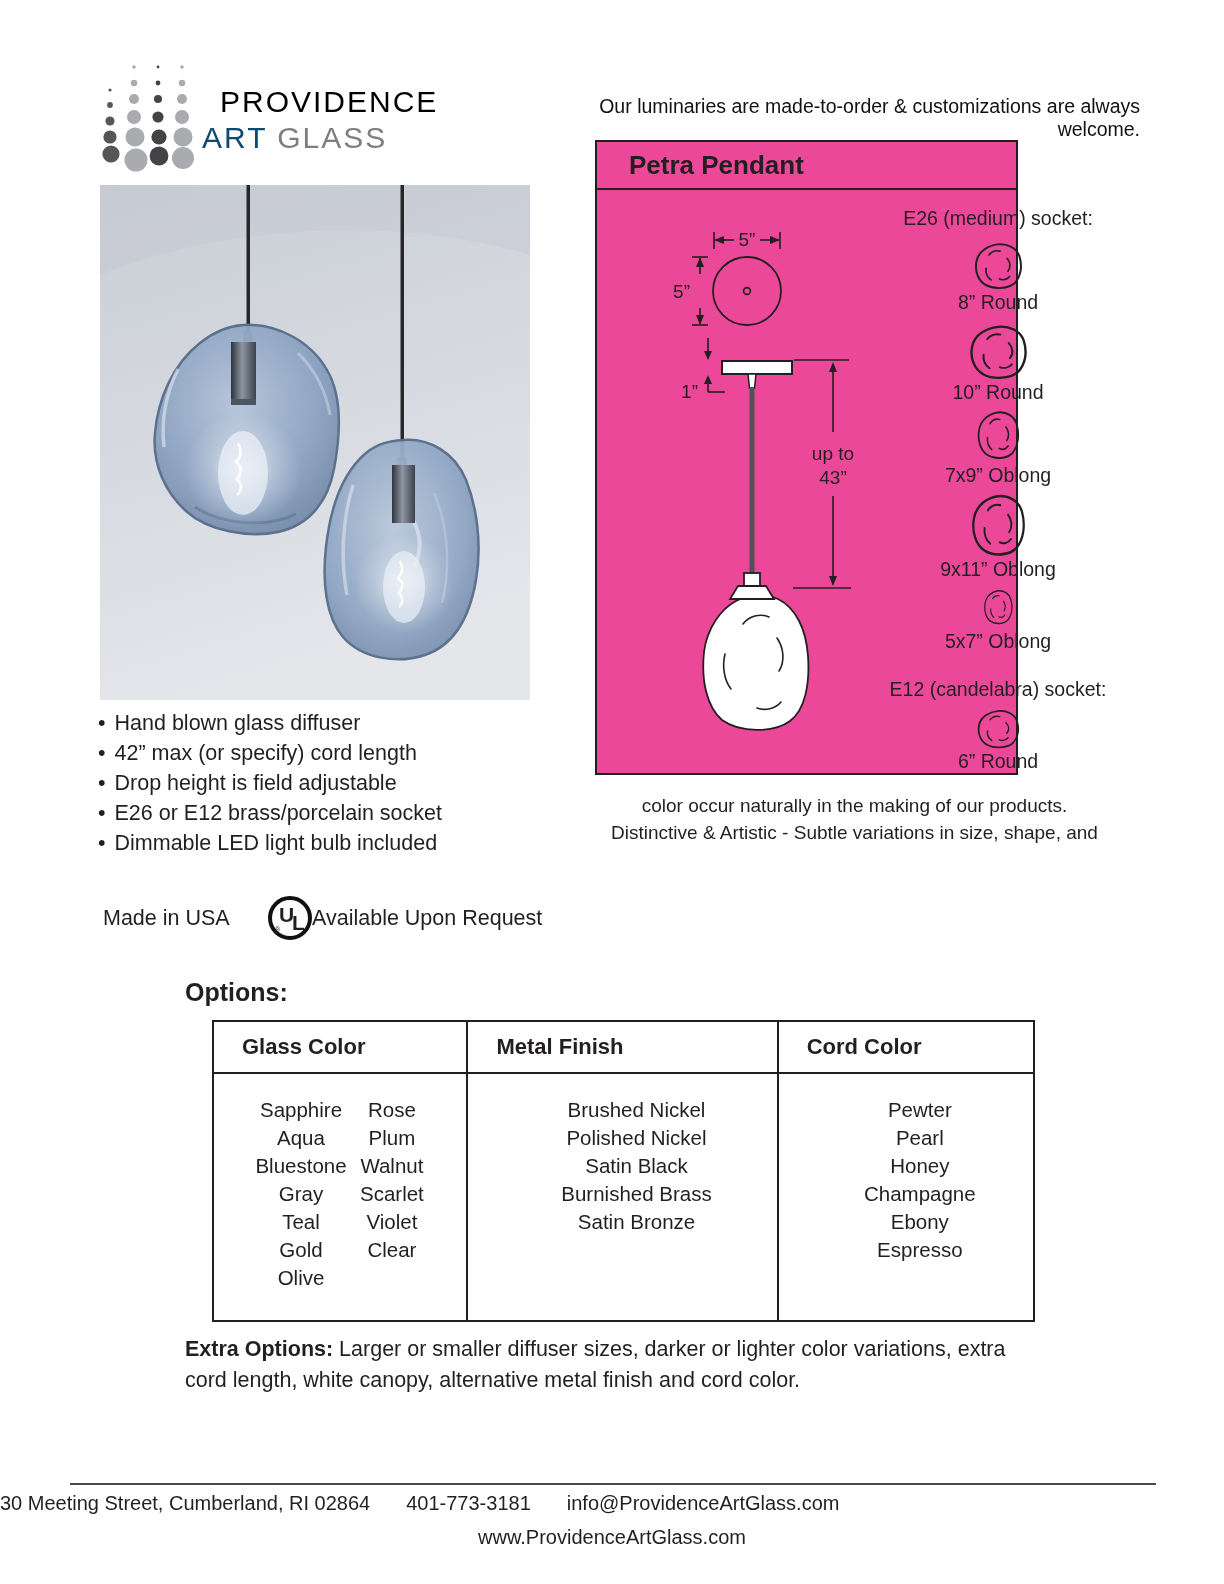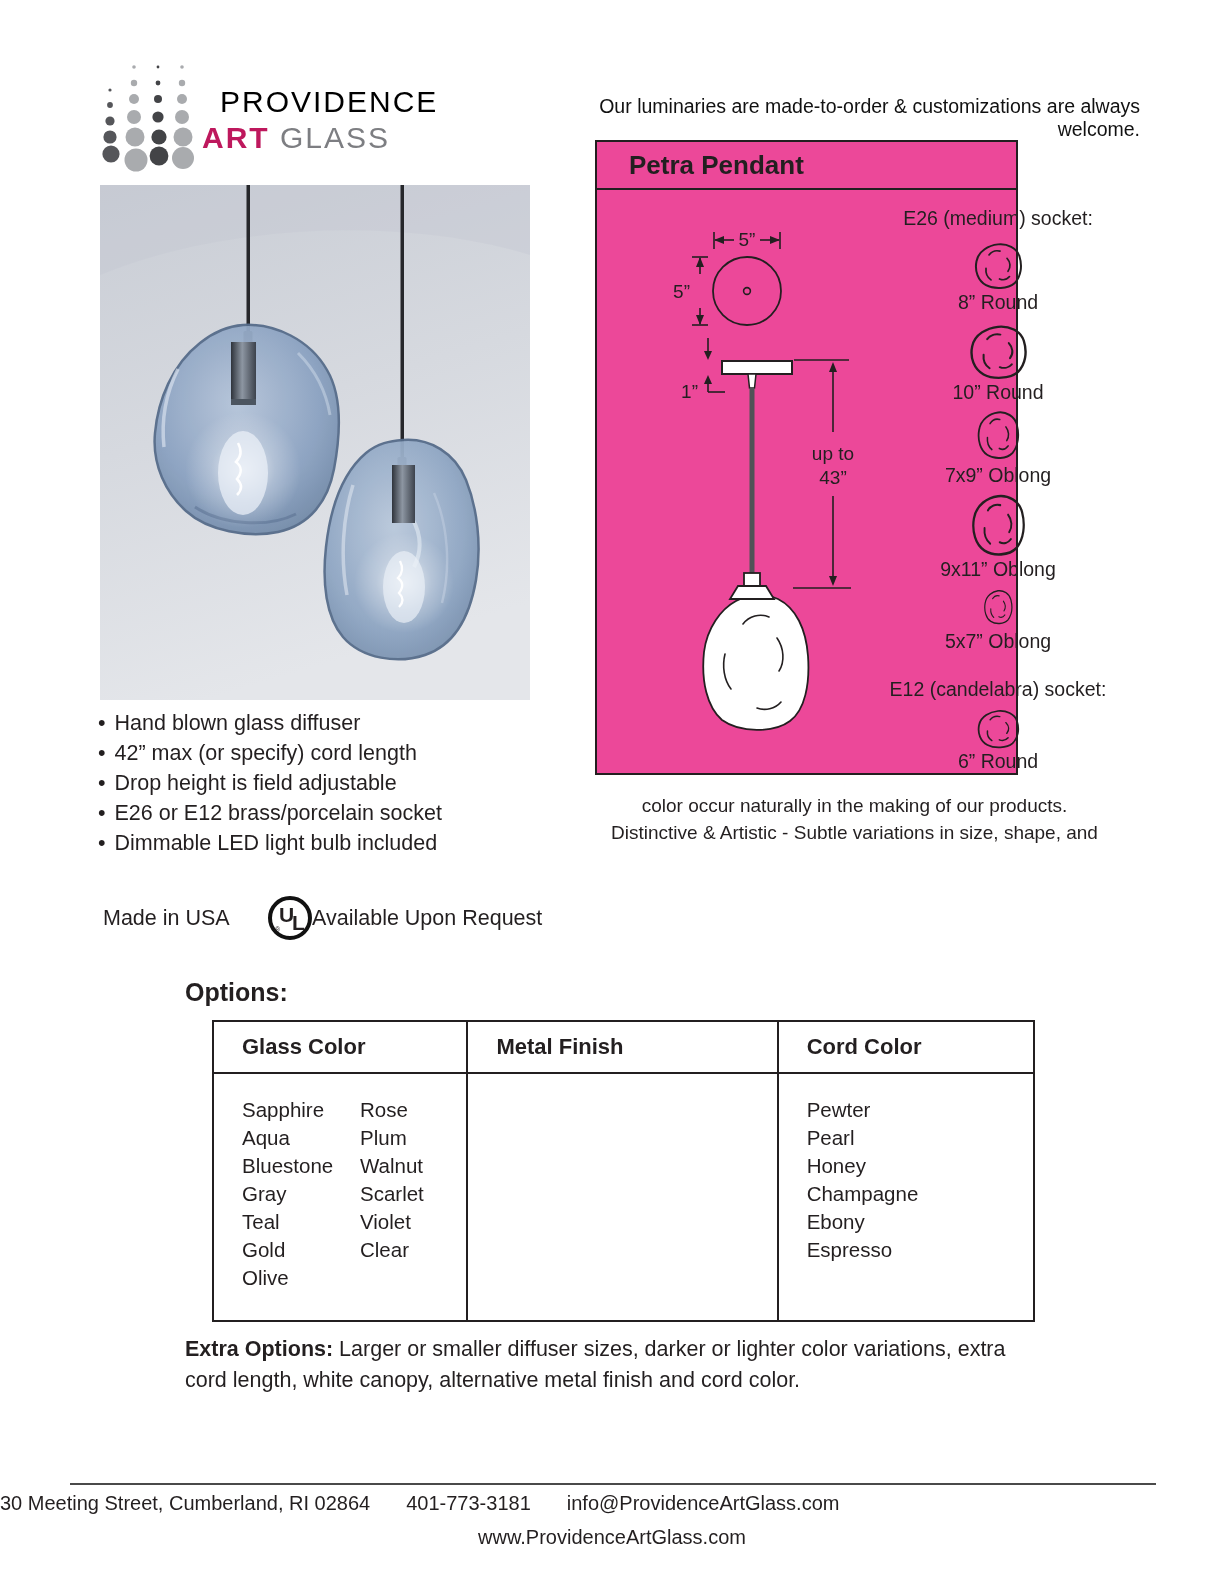--- a/index.html
+++ b/index.html
@@ -6,21 +6,21 @@
   body{
     width:1224px;height:1584px;position:relative;background:#ffffff;
     color:#231f20;font-family:"Liberation Sans",sans-serif;overflow:hidden;
   }
   .abs{position:absolute;}
 
   
   .logo-text{left:202px;top:84px;line-height:36px;}
   .logo-line1{font-size:30px;letter-spacing:2px;color:#000000;margin-left:18px;}
   .logo-line2{font-size:30px;letter-spacing:2px;color:#7d7e82;}
-  .logo-line2 b{color:#be185d;font-weight:bold;}
+  .logo-line2 b{color:#0c4a6e;font-weight:normal;}
 
   
   .tagline{left:540px;top:95px;width:600px;text-align:right;font-size:19.5px;color:#111;}
 
   
   .photo{left:100px;top:185px;width:430px;height:515px;}
 
   
   .spec-box{left:595px;top:140px;width:423px;height:635px;border:2px solid #231f20;background:#ec4899;box-sizing:border-box;}
   .spec-title{height:46px;line-height:46px;border-bottom:2px solid #231f20;padding-left:32px;font-size:26px;font-weight:bold;}
@@ -41,21 +41,21 @@
   .made-label{width:165px;}
   .ul-badge{width:44px;height:44px;border:4px solid #111;border-radius:50%;position:relative;box-sizing:border-box;flex:0 0 auto;}
   .ul-badge .u{position:absolute;left:7px;top:3px;font-weight:bold;font-size:21px;}
   .ul-badge .l{position:absolute;left:20px;top:11px;font-weight:bold;font-size:21px;}
   .ul-badge .r{position:absolute;left:3px;top:26px;font-size:7px;}
   .ul-text{}
 
   
   .options-heading{left:185px;top:978px;font-size:25px;font-weight:bold;}
   .options-table{left:212px;top:1020px;width:823px;height:302px;border:2px solid #231f20;box-sizing:border-box;display:flex;}
-  .opt-col{box-sizing:border-box;height:100%;}
+  .opt-col{box-sizing:border-box;height:100%;text-align:center;}
   .opt-col.c1{width:255px;border-right:2px solid #231f20;}
   .opt-col.c2{width:311px;border-right:2px solid #231f20;}
   .opt-col.c3{width:255px;}
   .opt-head{height:52px;border-bottom:2px solid #231f20;display:flex;align-items:center;padding-left:28px;font-size:22px;font-weight:bold;box-sizing:border-box;}
   .opt-body{padding:22px 0 0 28px;font-size:20.5px;line-height:28px;}
   .opt-body ul{list-style:none;margin:0;padding:0;}
   .two-col{display:flex;}
   .two-col ul:first-child{width:118px;}
 
   
@@ -317,20 +317,30 @@
           <li>Plum</li>
           <li>Walnut</li>
           <li>Scarlet</li>
           <li>Violet</li>
           <li>Clear</li>
         </ul>
     </div>
   </div>
   <div class="opt-col c2">
     <div class="opt-head">Metal Finish</div>
+    <div class="opt-body">
+      <ul>
+
+      <li>Brushed Nickel</li>
+          <li>Polished Nickel</li>
+          <li>Satin Black</li>
+          <li>Burnished Brass</li>
+          <li>Satin Bronze</li>
+        </ul>
+    </div>
   </div>
   <div class="opt-col c3">
     <div class="opt-head">Cord Color</div>
     <div class="opt-body">
       <ul>
 
       <li>Pewter</li>
           <li>Pearl</li>
           <li>Honey</li>
           <li>Champagne</li>

